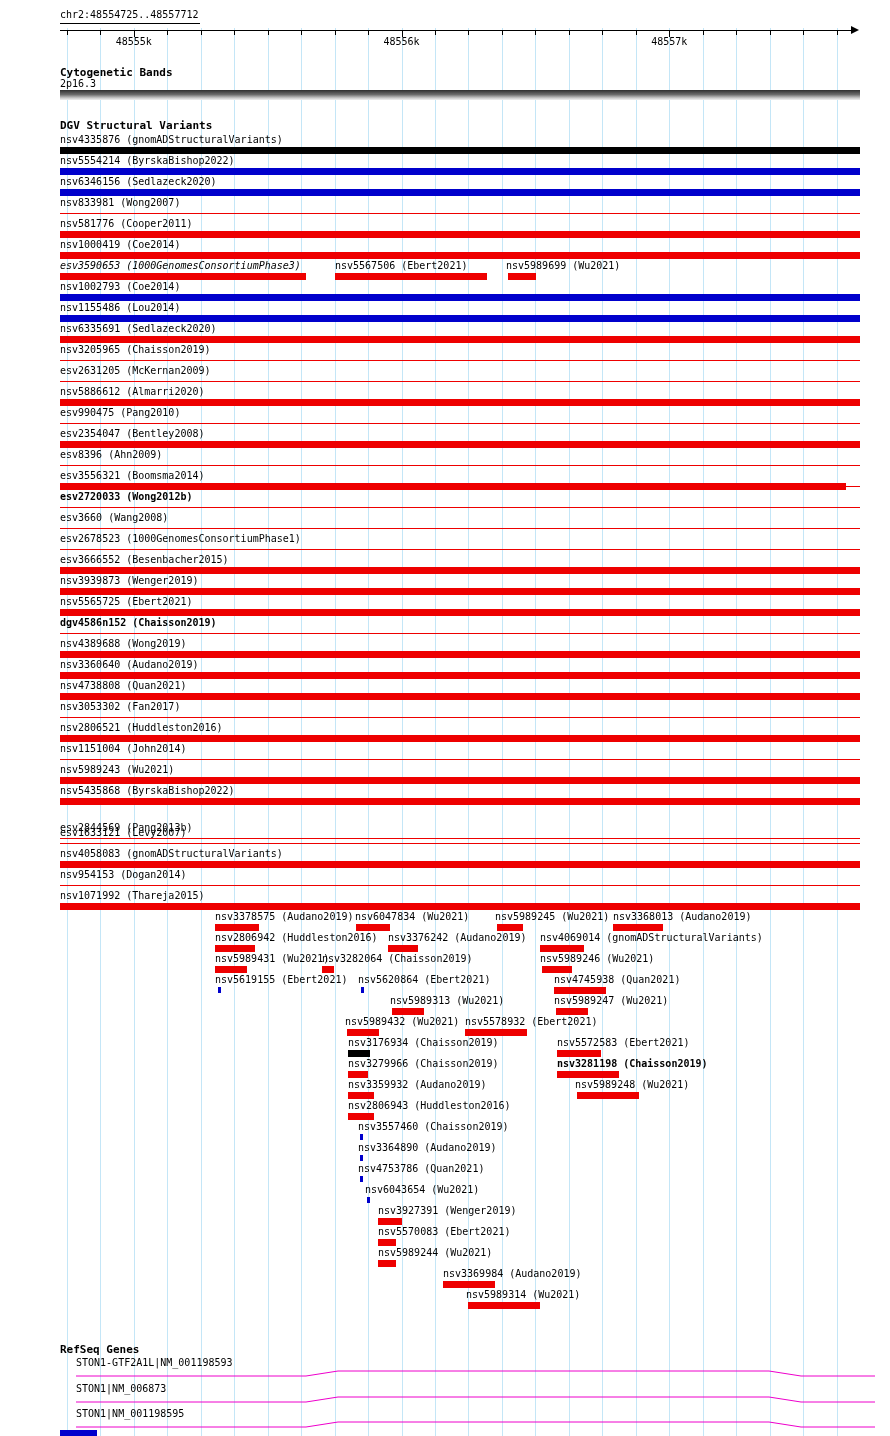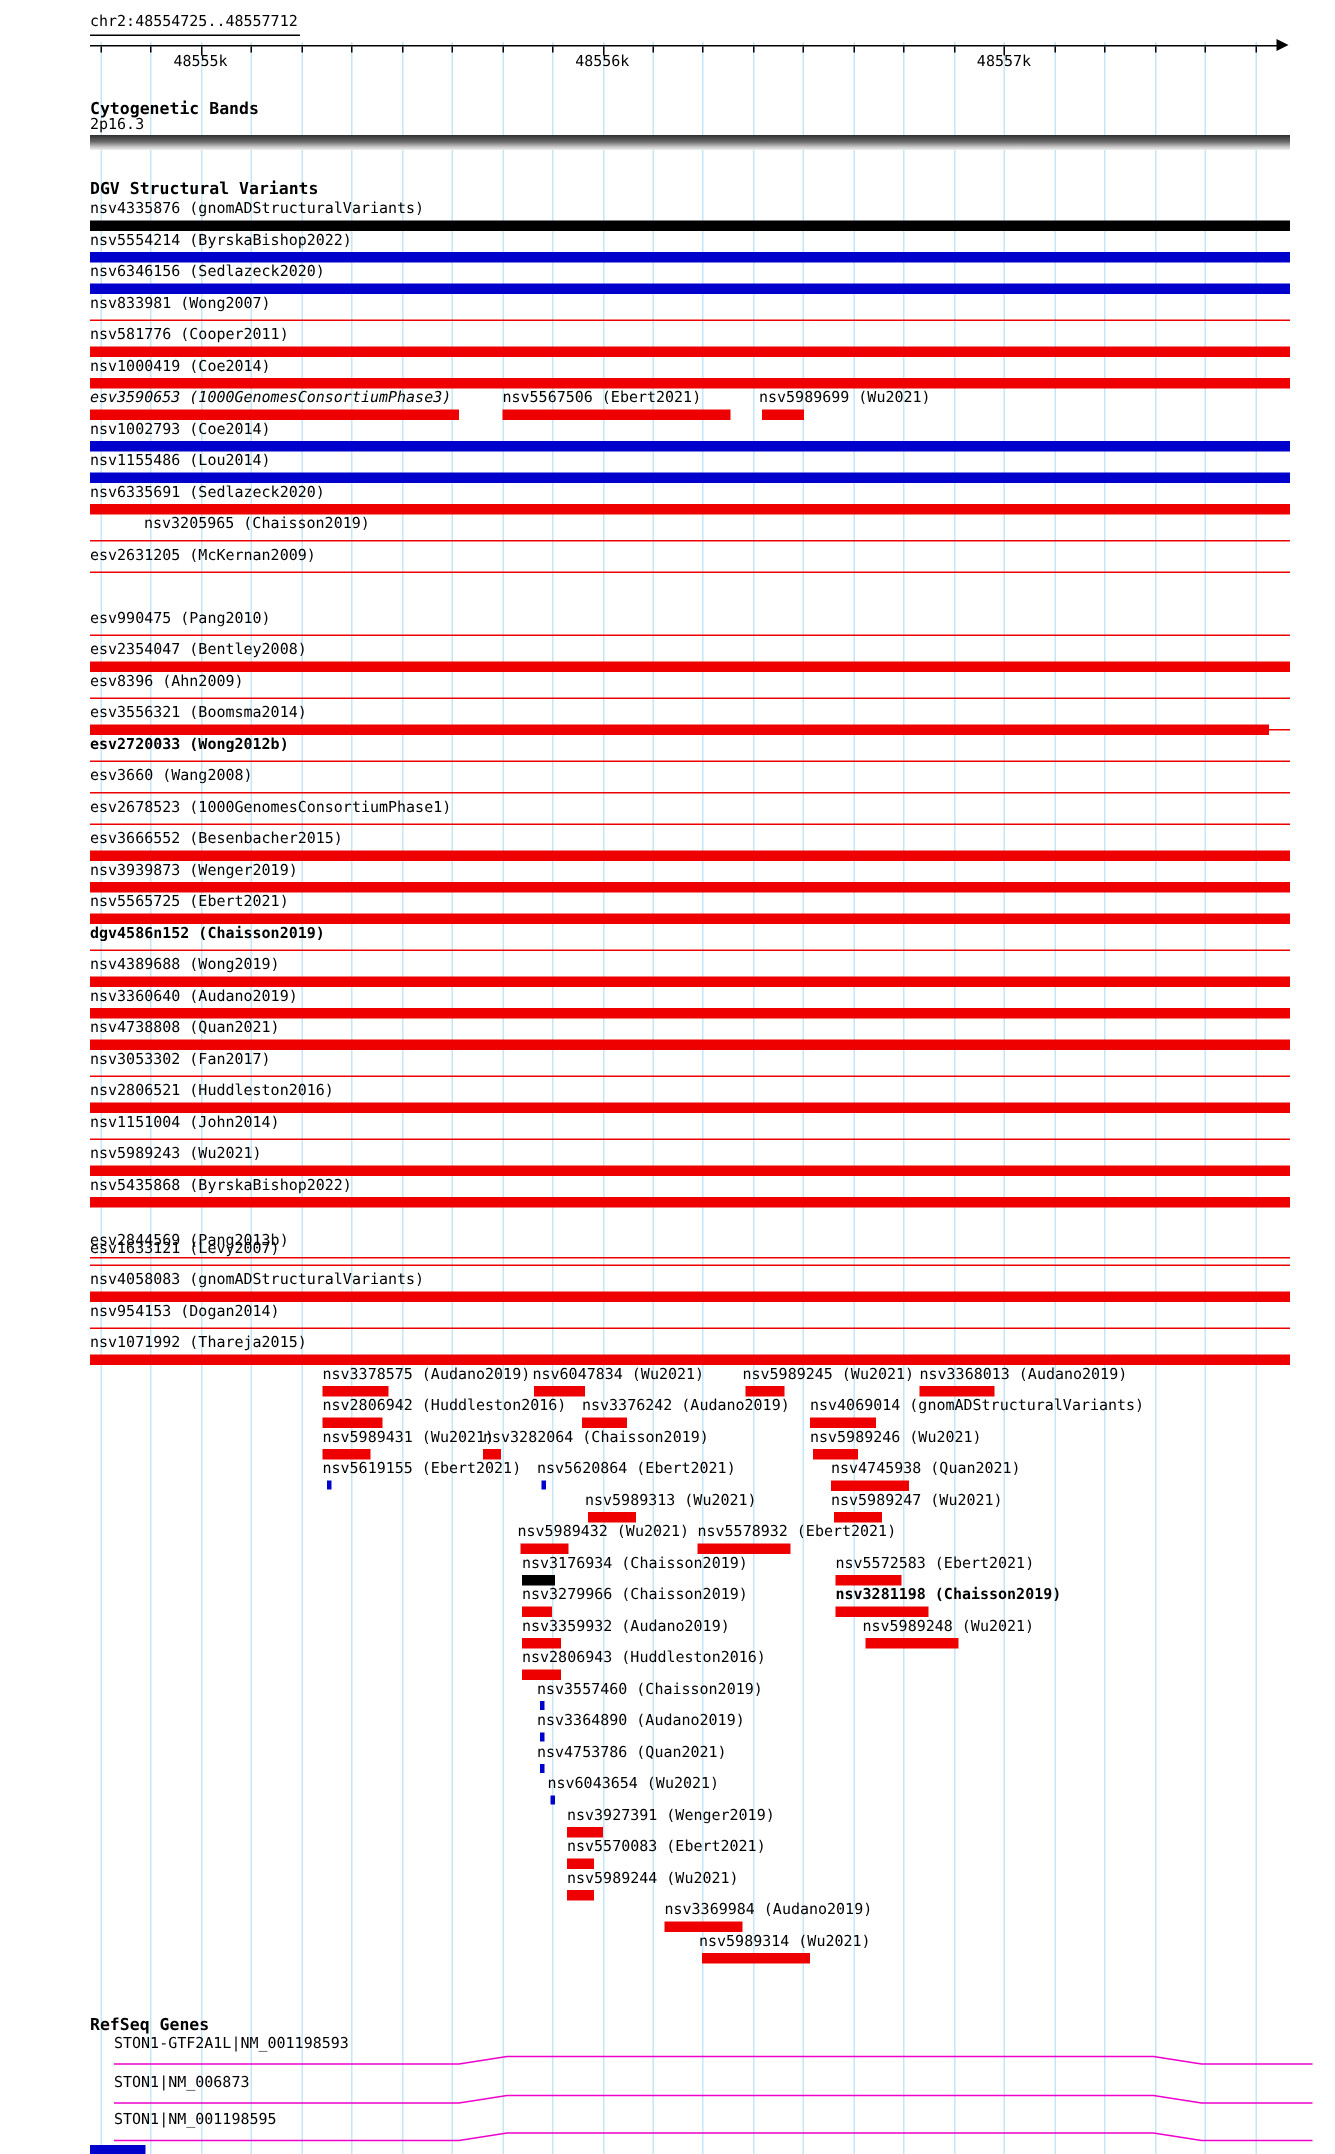--- a/index.html
+++ b/index.html
@@ -149,26 +149,30 @@
     </div>
     <div class="vrow" style="top: 168px;">
       <div class="vlabel" style="left: 0px;">nsv1155486 (Lou2014)</div>
       <div class="vbar bar" style="left: 0px; width: 800px; background: rgb(0, 0, 204);"></div>
     </div>
     <div class="vrow" style="top: 189px;">
       <div class="vlabel" style="left: 0px;">nsv6335691 (Sedlazeck2020)</div>
       <div class="vbar bar" style="left: 0px; width: 800px; background: rgb(238, 0, 0);"></div>
     </div>
     <div class="vrow" style="top: 210px;">
-      <div class="vlabel" style="left: 0px; margin-left: 36px;">nsv3205965 (Chaisson2019)</div>
+      <div class="vlabel" style="left: 0px;">nsv3205965 (Chaisson2019)</div>
       <div class="vbar line" style="left: 0px; width: 800px; background: rgb(238, 0, 0);"></div>
     </div>
     <div class="vrow" style="top: 231px;">
       <div class="vlabel" style="left: 0px;">esv2631205 (McKernan2009)</div>
       <div class="vbar line" style="left: 0px; width: 800px; background: rgb(238, 0, 0);"></div>
+    </div>
+    <div class="vrow" style="top: 252px;">
+      <div class="vlabel" style="left: 0px;">nsv5886612 (Almarri2020)</div>
+      <div class="vbar bar" style="left: 0px; width: 800px; background: rgb(238, 0, 0);"></div>
     </div>
     <div class="vrow" style="top: 273px;">
       <div class="vlabel" style="left: 0px;">esv990475 (Pang2010)</div>
       <div class="vbar line" style="left: 0px; width: 800px; background: rgb(238, 0, 0);"></div>
     </div>
     <div class="vrow" style="top: 294px;">
       <div class="vlabel" style="left: 0px;">esv2354047 (Bentley2008)</div>
       <div class="vbar bar" style="left: 0px; width: 800px; background: rgb(238, 0, 0);"></div>
     </div>
     <div class="vrow" style="top: 315px;">

